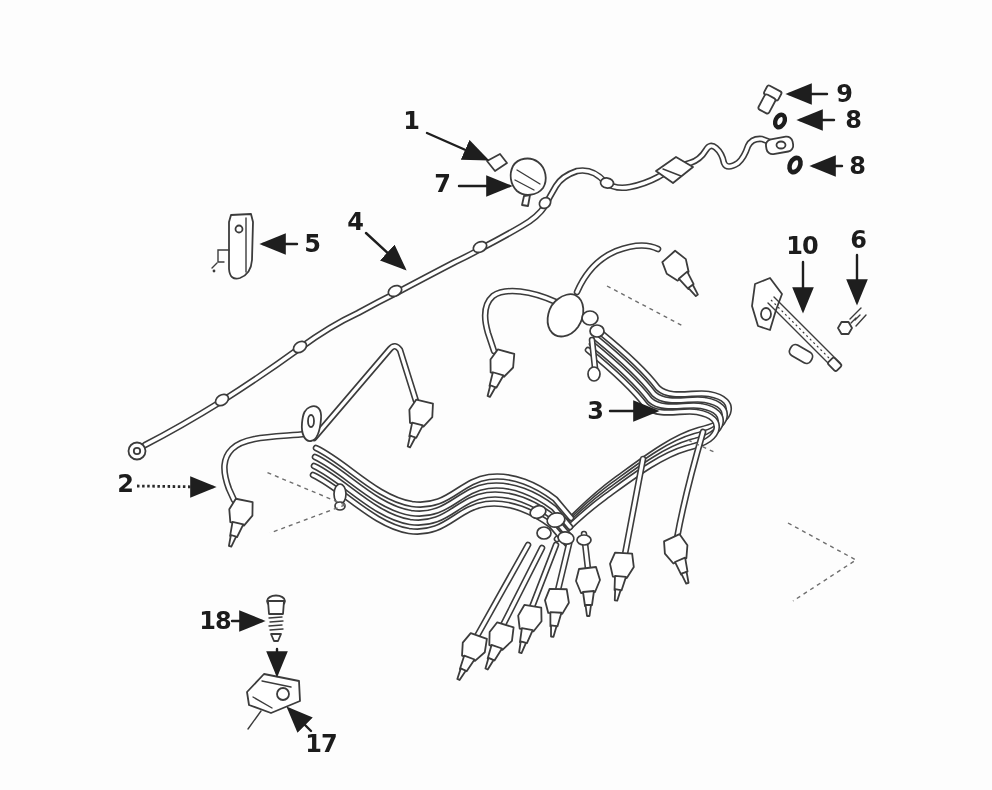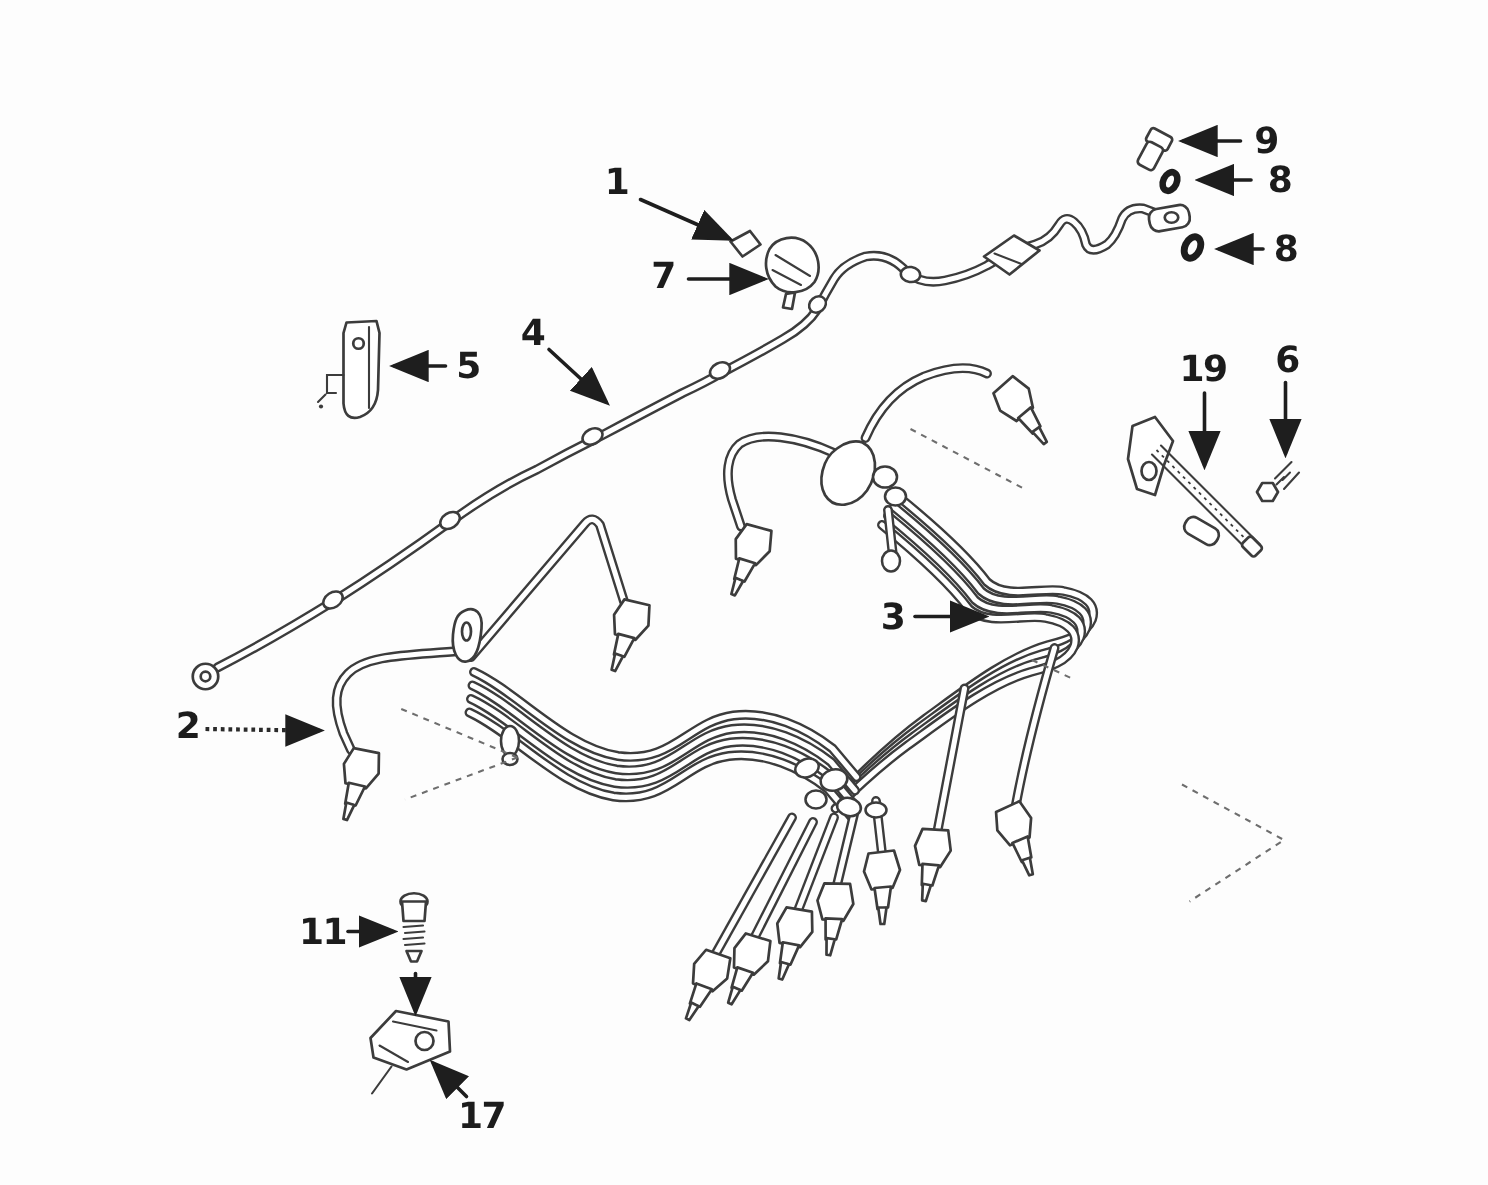--- a/index.html
+++ b/index.html
@@ -297,19 +297,19 @@
     </g>
   </svg>
 
   <div class="num" style="left:411px;top:121px">1</div>
   <div class="num" style="left:442px;top:184px">7</div>
   <div class="num" style="left:355px;top:222px">4</div>
   <div class="num" style="left:312px;top:244px">5</div>
   <div class="num" style="left:844px;top:94px">9</div>
   <div class="num" style="left:853px;top:120px">8</div>
   <div class="num" style="left:857px;top:166px">8</div>
-  <div class="num" style="left:802px;top:246px">19</div>
+  <div class="num" style="left:802px;top:246px">10</div>
   <div class="num" style="left:858px;top:240px">6</div>
   <div class="num" style="left:595px;top:411px">3</div>
   <div class="num" style="left:125px;top:484px">2</div>
-  <div class="num" style="left:215px;top:621px">11</div>
+  <div class="num" style="left:215px;top:621px">18</div>
   <div class="num" style="left:321px;top:744px">17</div>
 </div>
 
 </body></html>

